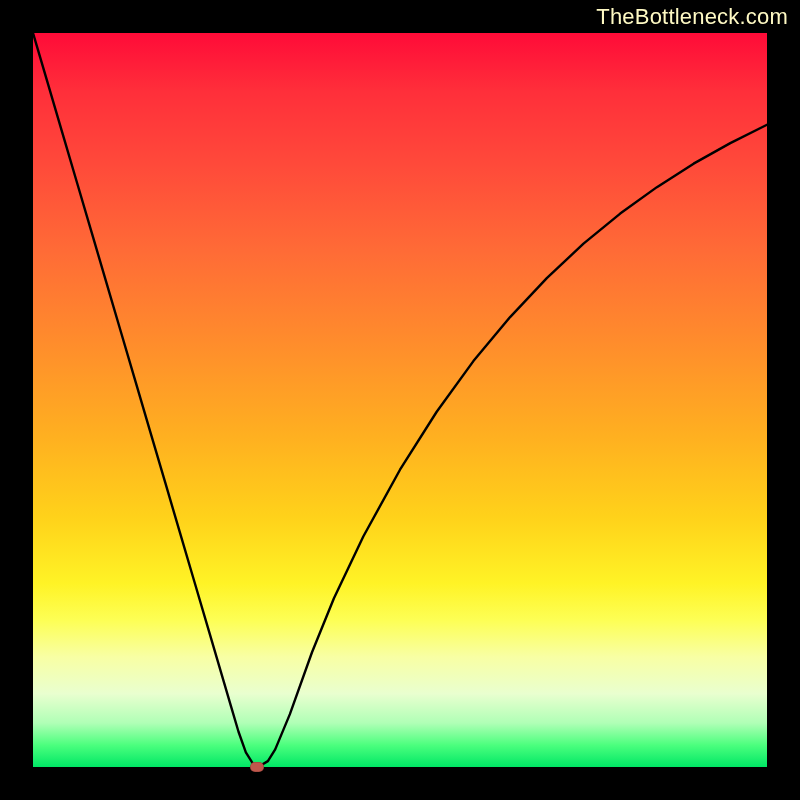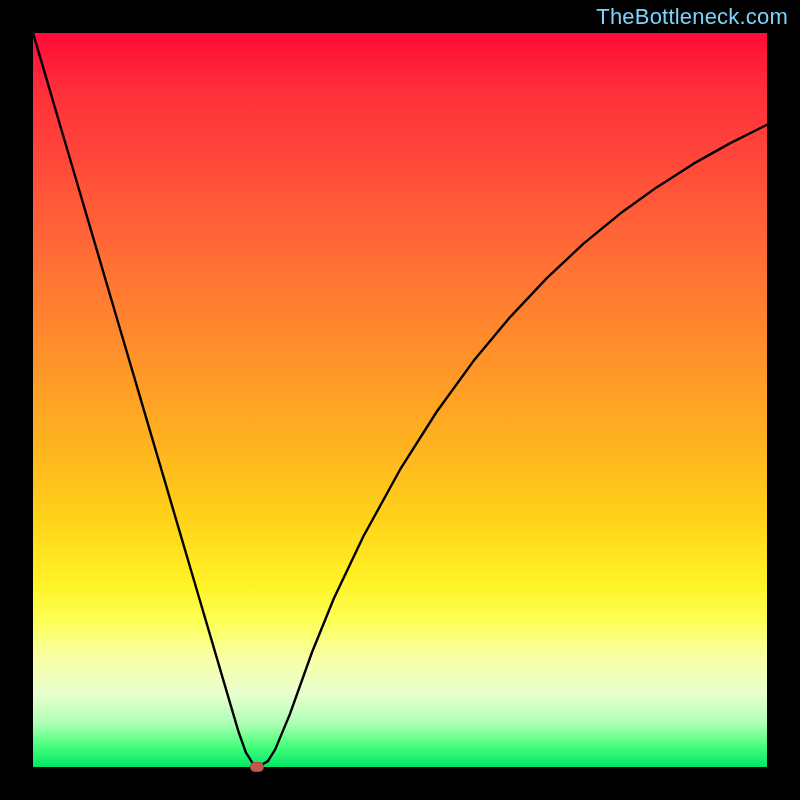--- a/index.html
+++ b/index.html
@@ -13,21 +13,21 @@
   }
   .frame {
     position: relative;
     width: 800px;
     height: 800px;
   }
   .watermark {
     position: absolute;
     top: 4px;
     right: 12px;
-    color: #7dd3fc;
+    color: #fef9c3;
     font-size: 22px;
     font-weight: 400;
     letter-spacing: 0.2px;
     z-index: 10;
   }
   .plot-wrap {
     position: absolute;
     left: 33px;
     top: 33px;
     width: 734px;

